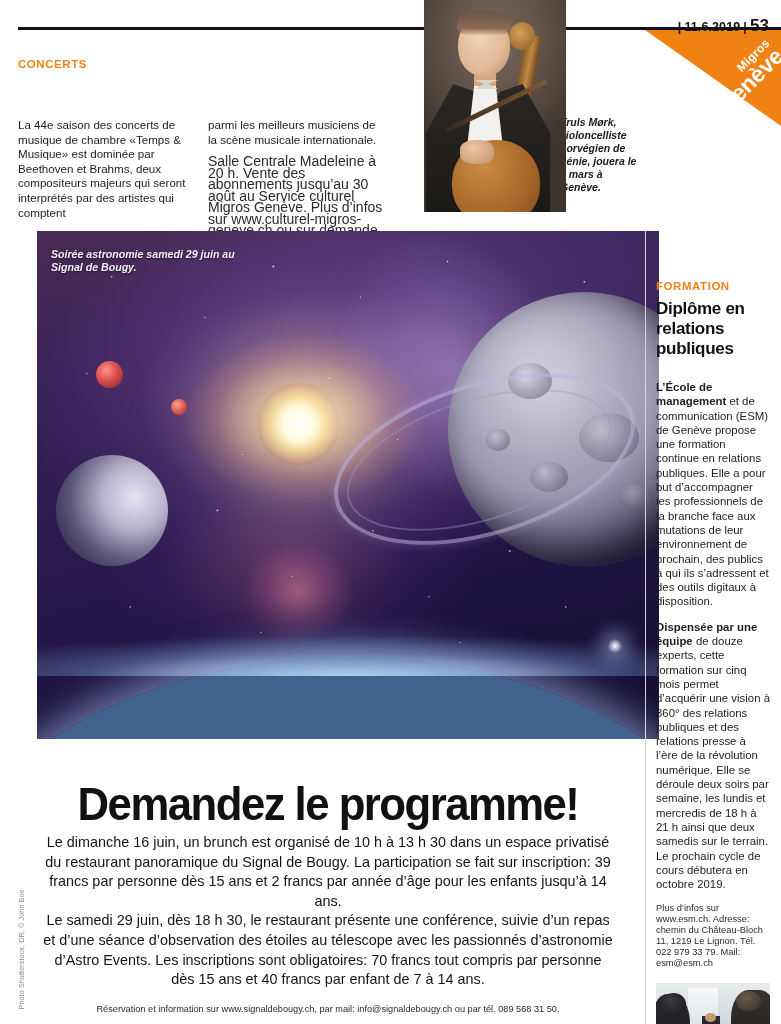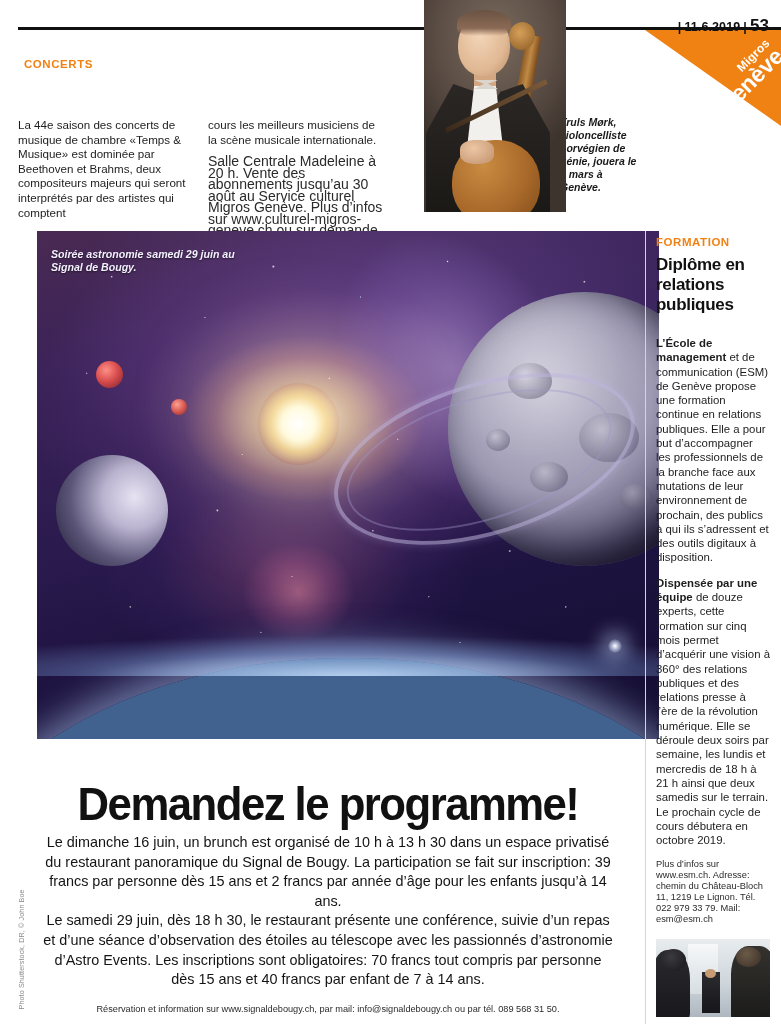--- a/index.html
+++ b/index.html
@@ -110,21 +110,21 @@
     position:absolute; left:36px; top:140px; width:34px; height:24px;
     border-radius:40%;
     background: radial-gradient(ellipse at 40% 35%, #ecc6a5, #c1916c);
   }
 
   
   .kicker {
     position:absolute; font-size:11.5px; font-weight:bold; color:#F08214;
     letter-spacing:.55px;
   }
-  #kicker-concerts { left:24px; top:58px; }
+  #kicker-concerts { left:18px; top:58px; }
 
   .headline-concert {
     position:absolute; left:18px; top:80px; width:390px;
     font-size:19px; font-weight:bold; color:#111; letter-spacing:-.25px;
   }
 
   .col-a {
     position:absolute; left:18px; top:118px; width:184px;
     font-size:11.6px; line-height:14.6px; color:#1d1d1d;
   }
@@ -290,21 +290,21 @@
     position:absolute; left:-49px; top:935px; width:140px;
     transform: rotate(-90deg); transform-origin:50% 50%;
     font-size:7.2px; color:#8a8a8a; letter-spacing:.1px; white-space:nowrap;
   }
 
   
   .sidebar-rule {
     position:absolute; left:645px; top:231px; width:1px; height:793px; background:#d5d5d5;
   }
   .sidebar { position:absolute; left:656px; top:236px; width:114px; }
-  #kicker-formation { position:static; display:block; margin-bottom:7px; }
+  #kicker-formation { position:static; display:block; margin-bottom:7px;margin-top:44px; }
   .sb-head {
     font-size:17px; line-height:20px; font-weight:bold; color:#111;
     letter-spacing:-.3px; margin-bottom:21px;
   }
   .sb-body { font-size:11.4px; line-height:14.3px; color:#1d1d1d; }
   .sb-body p { margin:0 0 11px 0; }
   .sb-body b { font-weight:bold; }
   .sb-small { font-size:9.3px; line-height:11px; color:#2b2b2b; margin-top:12px; }
 
   .sb-photo {
@@ -382,21 +382,21 @@
     <div class="hair"></div>
     <div class="bowtie"></div>
     <div class="cello-body"></div>
     <div class="bow"></div>
     <div class="hand"></div>
   </div>
 
   <div class="kicker" id="kicker-concerts">CONCERTS</div>
   <div class="col-a">La 44e saison des concerts de musique de chambre «Temps &amp; Musique» est dominée par Beethoven et Brahms, deux compositeurs majeurs qui seront interprétés par des artistes qui comptent</div>
   <div class="col-b">
-    <div>cours les meilleurs musiciens de la scène musicale internationale.</div>
+    <div>parmi les meilleurs musiciens de la scène musicale internationale.</div>
     <div class="small">Salle Centrale Madeleine à 20 h. Vente des abonnements jusqu’au 30 août au Service culturel Migros Genève. Plus d’infos sur www.culturel-migros-geneve.ch ou sur demande au 058 568 29 00.</div>
   </div>
   <div class="caption-cellist">Truls Mørk, violoncelliste norvégien de génie, jouera le 2 mars à Genève.</div>
 
   <div class="space">
     <div class="sky"></div>
     <div class="milky"></div>
     <div class="stars"></div>
     <div class="nebula-pink"></div>
     <div class="sun"></div>

